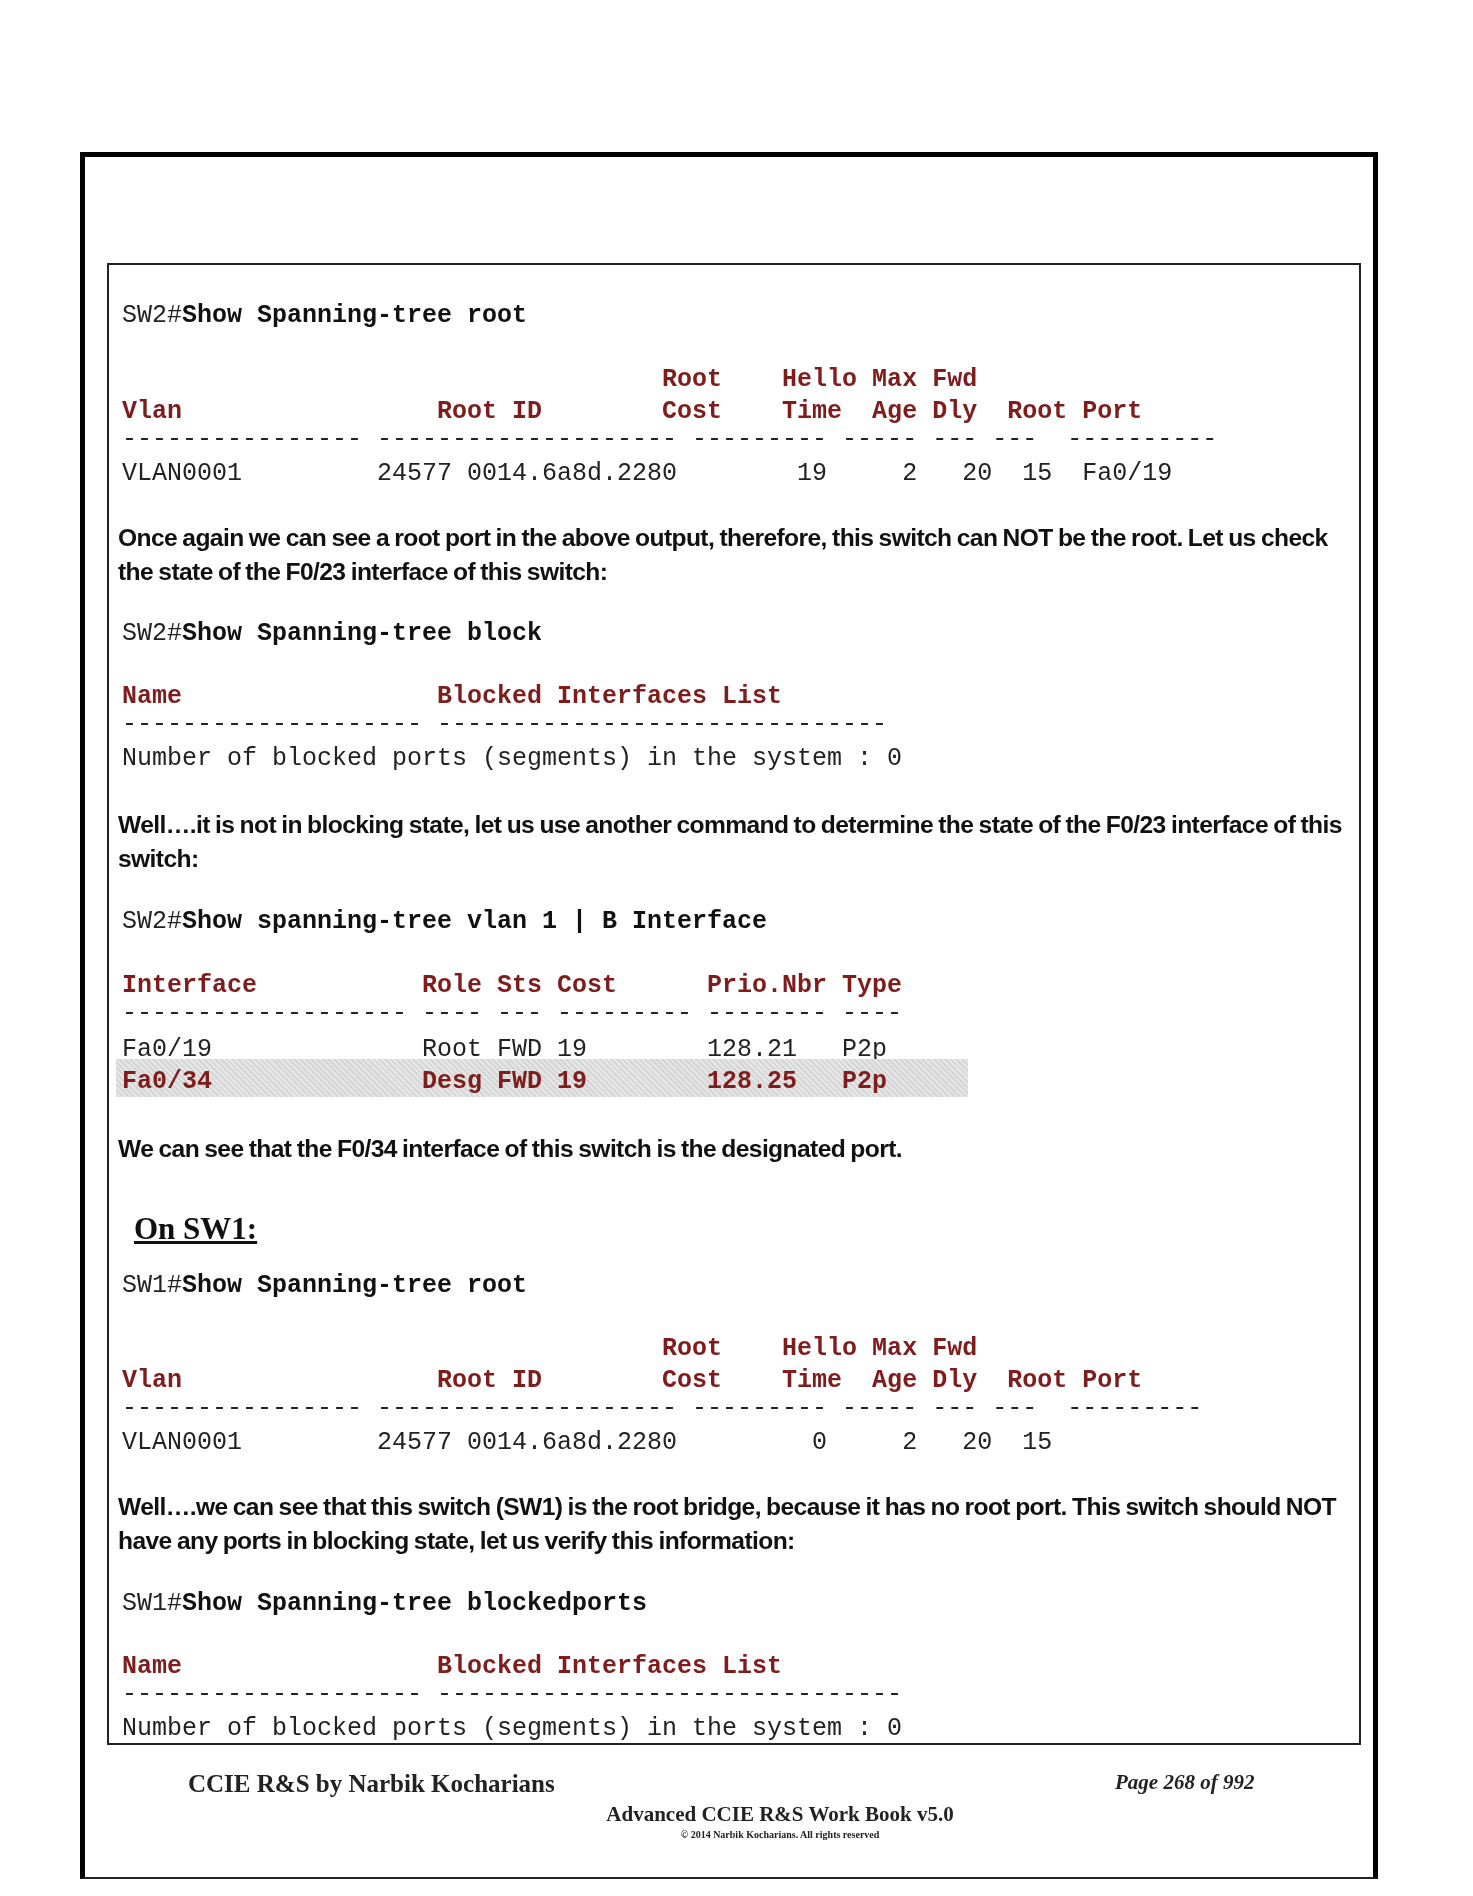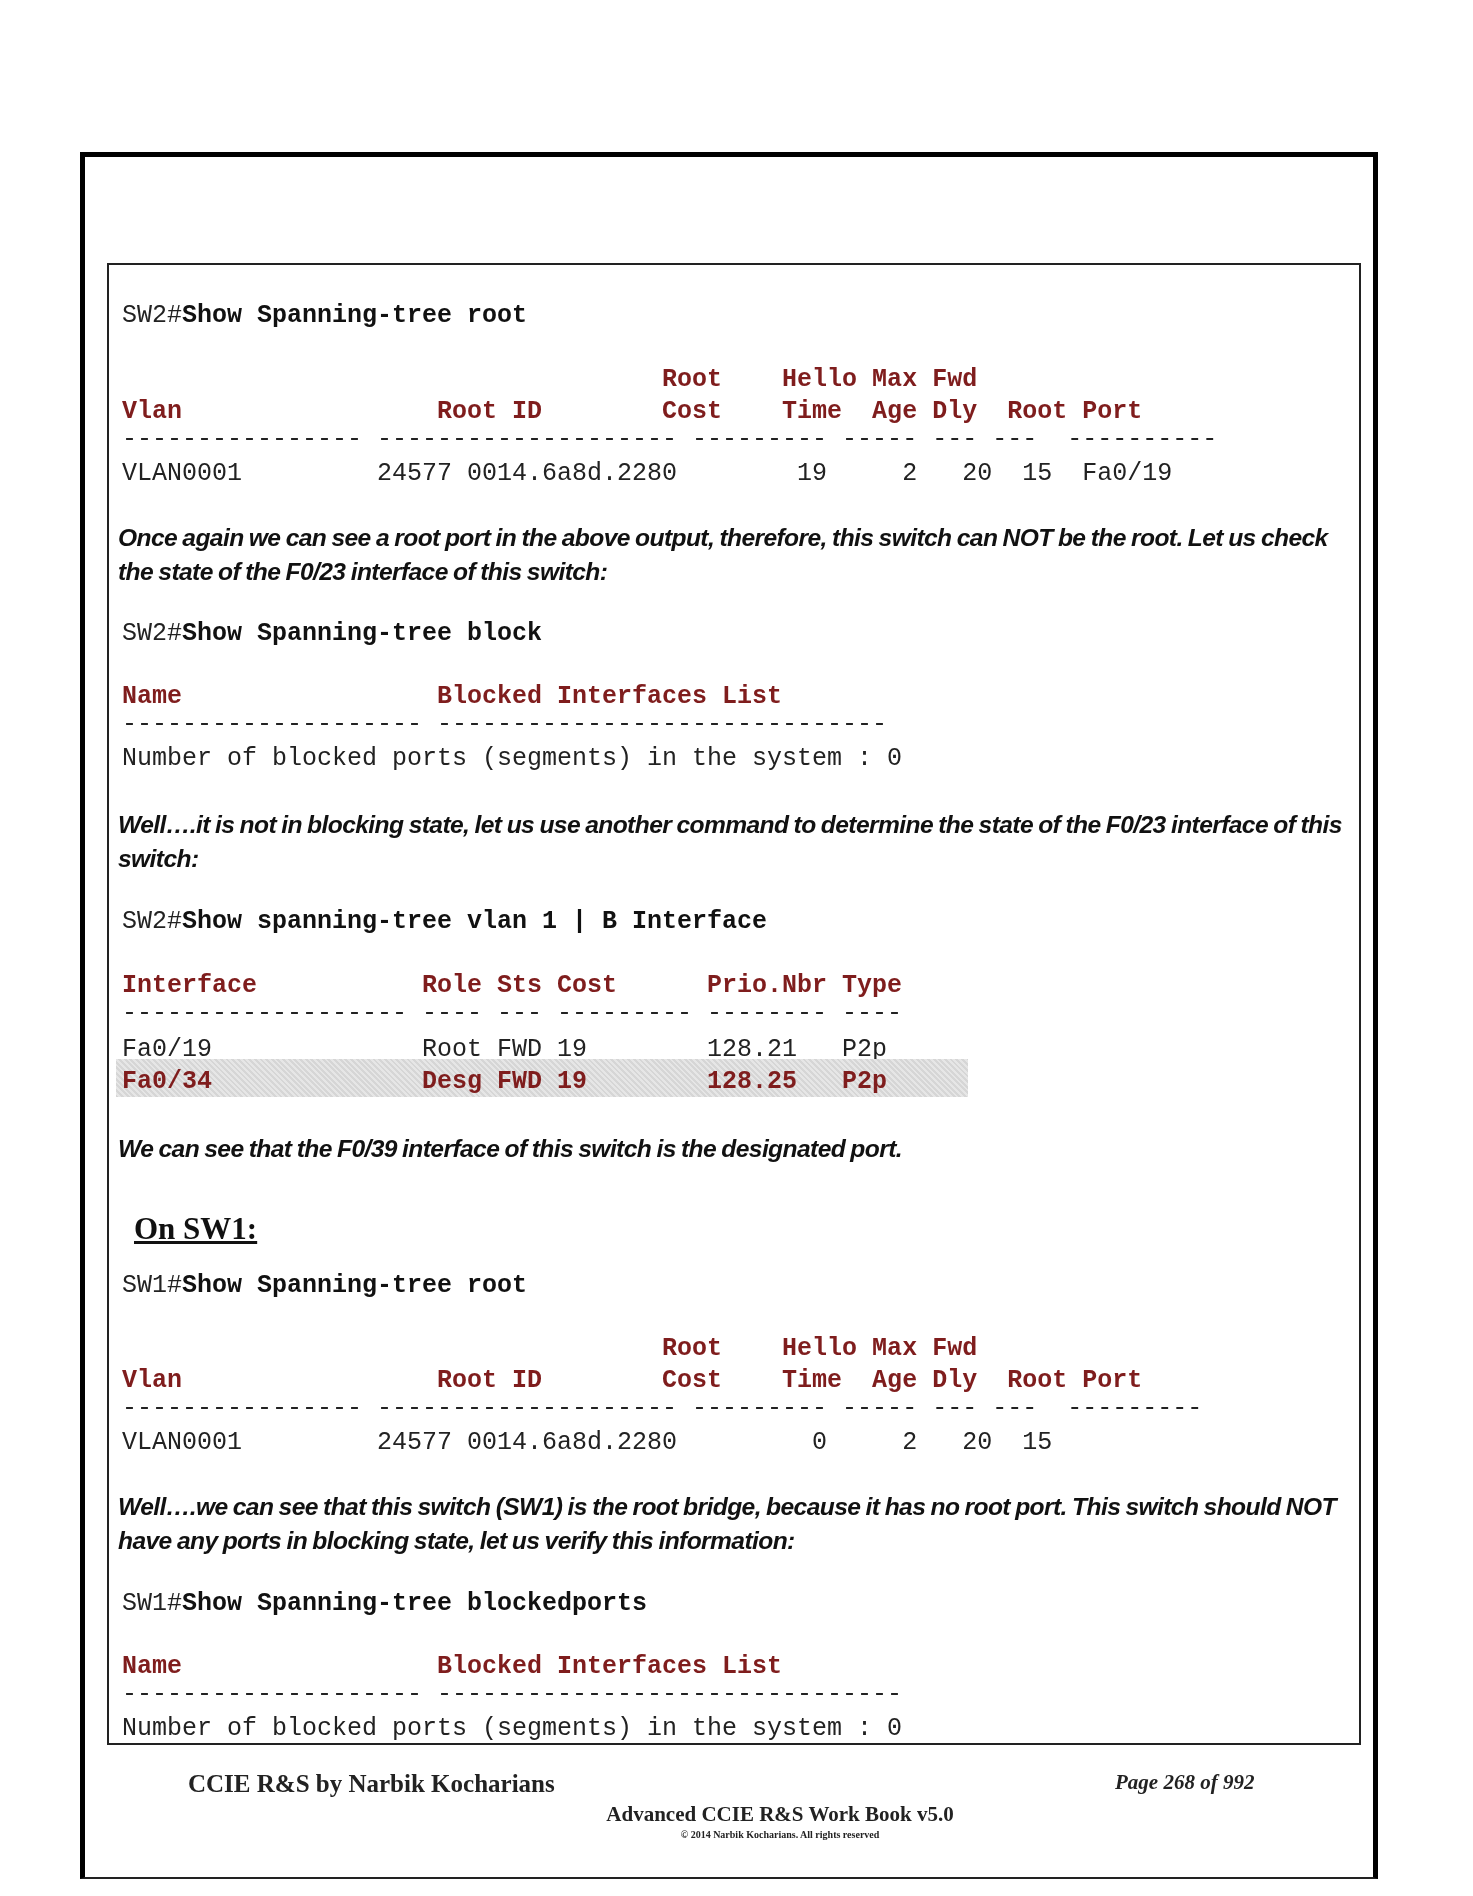--- a/index.html
+++ b/index.html
@@ -17,21 +17,21 @@
     position: absolute; left: 118px; margin: 4px;
     font-family: "Liberation Mono", "DejaVu Sans Mono", monospace;
     font-size: 25px; line-height: 32px; white-space: pre; color: #222;
   }
   .mono b { font-weight: bold; color: #111; }
   .bold { font-weight: bold; color: #7f1d1d; }
   .prose {
     position: absolute; left: 118px; width: 1235px; margin: 0;
     font-family: "Liberation Sans", "DejaVu Sans", sans-serif;
     font-weight: bold; font-size: 24.6px; line-height: 34px; color: #111;
-    letter-spacing: -0.6px; word-spacing: -1px; font-style: italic;
+    letter-spacing: -0.6px; word-spacing: -1px;
   }
   .hilite {
     position: absolute; left: 116px; top: 1059px; width: 852px; height: 38px;
     background: repeating-linear-gradient(45deg, #d6d6d6 0 2px, #e6e6e6 2px 4px);
   }
   .section-heading {
     position: absolute; left: 118px; top: 1195px; margin: 16px;
     font-family: "Liberation Serif", "DejaVu Serif", serif; font-weight: bold;
     font-size: 31px; text-decoration: underline; color: #111;
   }
@@ -62,21 +62,21 @@
 
 <p class="prose" style="top:808px">Well….it is not in blocking state, let us use another command to determine the state of the F0/23 interface of this switch:</p>
 
 <div class="mono" style="top:902px"><span>SW2#</span><b>Show spanning-tree vlan 1 | B Interface</b></div>
 <div class="mono bold" style="top:966px">Interface           Role Sts Cost      Prio.Nbr Type</div>
 <div class="mono" style="top:994px">------------------- ---- --- --------- -------- ----</div>
 <div class="mono" style="top:1030px">Fa0/19              Root FWD 19        128.21   P2p</div>
 <div class="hilite"></div>
 <div class="mono bold" style="top:1062px">Fa0/34              Desg FWD 19        128.25   P2p</div>
 
-<p class="prose" style="top:1132px">We can see that the F0/39 interface of this switch is the designated port.</p>
+<p class="prose" style="top:1132px">We can see that the F0/34 interface of this switch is the designated port.</p>
 
 <h2 class="section-heading">On SW1:</h2>
 
 <div class="mono" style="top:1266px"><span>SW1#</span><b>Show Spanning-tree root</b></div>
 <div class="mono bold" style="top:1329px">                                    Root    Hello Max Fwd</div>
 <div class="mono bold" style="top:1361px">Vlan                 Root ID        Cost    Time  Age Dly  Root Port</div>
 <div class="mono" style="top:1389px">---------------- -------------------- --------- ----- --- ---  ---------</div>
 <div class="mono" style="top:1423px">VLAN0001         24577 0014.6a8d.2280         0     2   20  15</div>
 
 <p class="prose" style="top:1490px">Well….we can see that this switch (SW1) is the root bridge, because it has no root port. This switch should NOT have any ports in blocking state, let us verify this information:</p>

